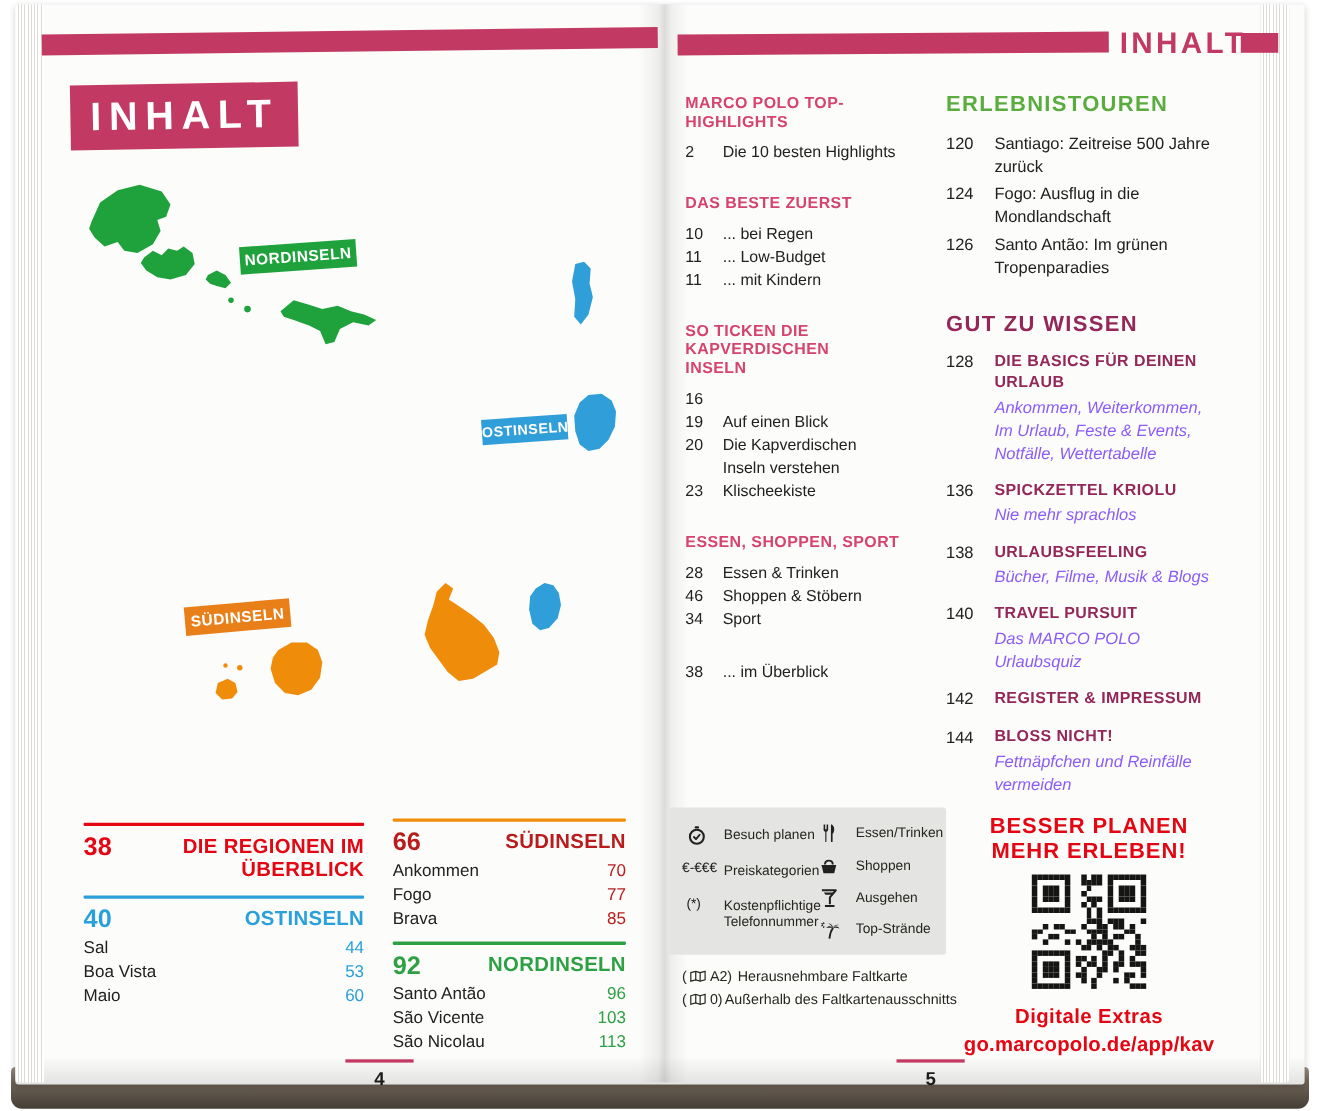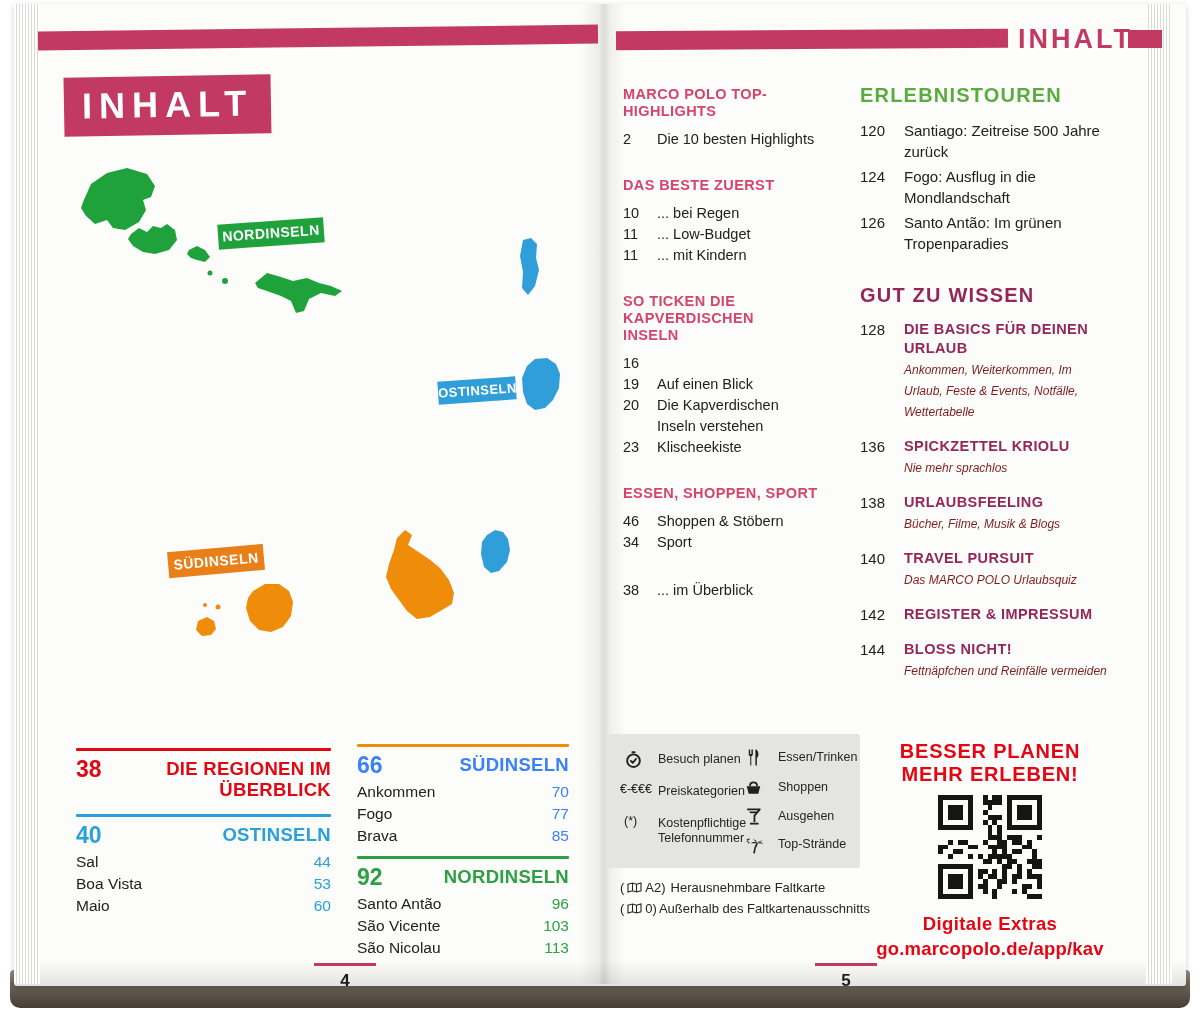--- a/index.html
+++ b/index.html
@@ -42,21 +42,21 @@
   .tbl { position:absolute; }
   .tbl-col1 { left:76px; top:748px; width:255px; }
   .tbl-col2 { left:357px; top:744px; width:212px; }
   .rule { height:3px; border-radius:1px; }
   .tbl-head { display:flex; justify-content:space-between; align-items:flex-start; padding:7px 0 5px; }
   .tbl-head .tnum { font-size:23px; font-weight:700; line-height:22px; }
   .tbl-head .ttitle { font-size:18.5px; font-weight:700; text-align:right; line-height:21px; max-width:178px; letter-spacing:.3px; }
   .trow { display:flex; justify-content:space-between; font-size:15.5px; line-height:22px; color:#21211f; }
   .c-red { color:#e30613; } .bg-red { background:#e30613; }
   .c-blue { color:#29a0da; } .bg-blue { background:#29a0da; }
-  .c-orange { color:#3b82f6; } .bg-orange { background:#ef8c0a; }
+  .c-orange { color:#b91c1c; } .bg-orange { background:#ef8c0a; }
   .c-green { color:#2ea044; } .bg-green { background:#2ea044; }
   .mt8 { margin-top:9px; }
 
   
   .toc-left-col { position:absolute; left:623px; top:86px; width:232px; }
   .toc-right-col { position:absolute; left:860px; top:84px; width:286px; }
   .toc-sec { margin-bottom:27px; }
   .sec-head { font-size:14.5px; font-weight:700; color:#d5436f; letter-spacing:.4px; line-height:17px; margin-bottom:9px; }
   .sec-head.head-wrap { max-width:185px; }
   .sec-head--regionen { font-size:20px; color:#e30613; letter-spacing:1.2px; margin-top:14px; margin-bottom:13px; }
@@ -65,21 +65,21 @@
   .item .txt { width:158px; }
   .rsec-head { font-size:20px; font-weight:700; letter-spacing:1.2px; margin-bottom:13px; }
   .green-h { color:#5aac3e; } .purple-h { color:#932758; }
   .ritem { display:flex; font-size:15px; line-height:21px; color:#21211f; margin-bottom:4px; }
   .ritem .num { width:44px; flex:none; }
   .ritem .txt { width:218px; }
   .wissen { margin-top:30px; }
   .witem { display:flex; font-size:15px; line-height:20px; margin-bottom:14px; color:#21211f; }
   .witem .num { width:44px; flex:none; }
   .witem .wtitle { font-weight:700; color:#932758; letter-spacing:.4px; font-size:14.5px; line-height:19px; max-width:205px; }
-  .witem .sub { font-style:italic; font-size:12px; line-height:21px; color:#7f1d1d; margin-top:2px; width:215px; }
+  .witem .sub { font-style:italic; font-size:15px; line-height:21px; color:#8b5cf6; margin-top:2px; width:215px; }
   .witem .sub--narrow { width:190px; }
   .witem .sub:empty { display:none; }
 
   
   .legend { position:absolute; left:608px; top:734px; width:252px; height:134px; background:#e4e4e2; border-radius:3px; }
   .lg-row { position:absolute; display:flex; align-items:flex-start; }
   .lg-icon { width:34px; flex:none; color:#21211f; font-size:12.5px; font-weight:400; }
   .lg-icon svg { display:block; }
   .lg-label { font-size:12.5px; line-height:15px; color:#26251f; padding-top:2px; }
 
@@ -238,20 +238,24 @@
         <span class="num">20</span>
         <span class="txt">Die Kapverdischen Inseln verstehen</span>
       </div>
       <div class="item">
         <span class="num">23</span>
         <span class="txt">Klischeekiste</span>
       </div>
     </div>
     <div class="toc-sec">
       <div class="sec-head">ESSEN, SHOPPEN, SPORT</div>
+      <div class="item">
+        <span class="num">28</span>
+        <span class="txt">Essen &amp; Trinken</span>
+      </div>
       <div class="item">
         <span class="num">46</span>
         <span class="txt">Shoppen &amp; Stöbern</span>
       </div>
       <div class="item">
         <span class="num">34</span>
         <span class="txt">Sport</span>
       </div>
     </div>
     <div class="toc-sec">

